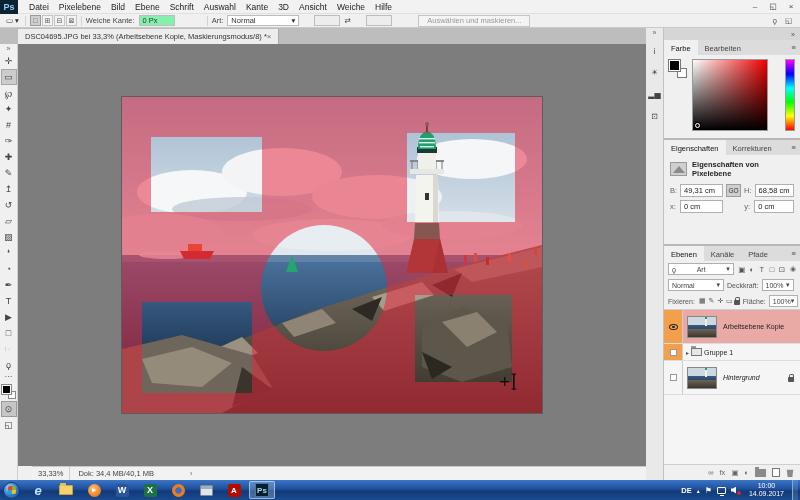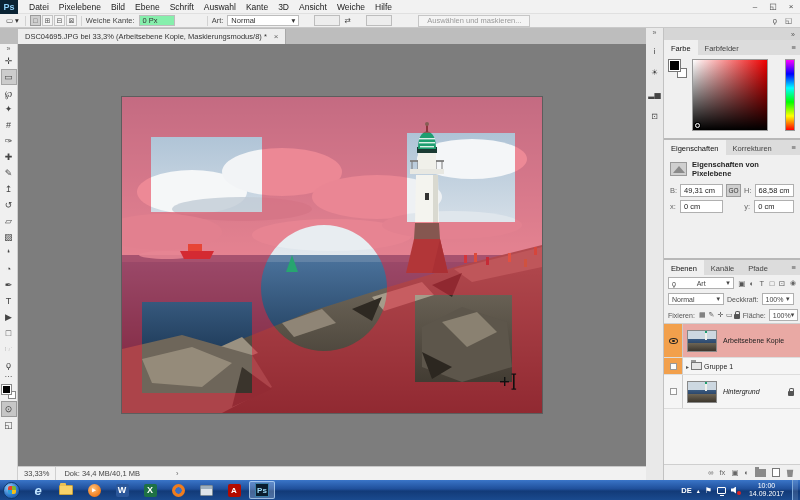--- a/index.html
+++ b/index.html
@@ -22,40 +22,40 @@
   .ob-input{height:11px;border:1px solid #bdbdbd;background:#86efac;font-size:7.5px;padding:0 3px;display:flex;align-items:center;min-width:36px;}
   .ob-input.disabled{background:#ededed;color:#aaa;min-width:26px;}
   .ob-select{height:11px;border:1px solid #bdbdbd;background:#fff;font-size:7.5px;padding:0 3px;display:flex;align-items:center;justify-content:space-between;width:72px;}
   .ob-label{color:#444;}
   .ob-label.dim{color:#aaa;margin-top:25px;}
   #mask-btn{height:12px;border:1px solid #c6c6c6;background:#f4f4f4;color:#9a9a9a;display:flex;align-items:center;padding:0 8px;margin-left:22px;}
   #ob-right{margin-left:auto;display:flex;align-items:center;gap:8px;padding-right:4px;color:#555;}
 
   
   #tabbar{position:absolute;left:0;top:28px;width:646px;height:16px;background:#bdbdbd;display:flex;align-items:flex-end;}
-  #doc-tab{height:15px;background:#ededed;display:flex;align-items:center;gap:7px;padding:0 7px;font-size:7.5px;color:#333;border-right:1px solid #a8a8a8;margin-left:18px;}
+  #doc-tab{height:15px;background:#ededed;display:flex;align-items:center;padding:0 7px;font-size:7.5px;color:#333;border-right:1px solid #a8a8a8;margin-left:18px;}
   #doc-tab .tab-close{color:#666;font-size:8px;}
 
   
   #toolbar{position:absolute;left:0;top:44px;width:18px;height:436px;background:#f0f0f0;border-right:1px solid #cfcfcf;display:flex;flex-direction:column;align-items:center;}
   #toolbar .tb-collapse{font-size:7px;color:#666;height:9px;line-height:9px;}
   .tool{width:16px;height:16px;display:flex;align-items:center;justify-content:center;font-size:9px;color:#444;}
   .tool.selected{background:#cccccc;border:1px solid #a5a5a5;}
   #tb-ellipsis{font-size:8px;color:#555;height:10px;line-height:8px;}
   #fgbg{position:relative;width:14px;height:14px;margin:2px 0;}
   #fg-swatch{position:absolute;left:0;top:0;width:9px;height:9px;background:#000;border:1px solid #fff;outline:1px solid #888;}
   #bg-swatch{position:absolute;right:0;bottom:0;width:8px;height:8px;background:#fff;border:1px solid #888;}
   .tool.qmask{background:#c6c6c6;border:1px solid #999;}
 
   
   #canvas{position:absolute;left:18px;top:44px;width:628px;height:422px;background:#7d7d7d;}
   #photo{position:absolute;left:104px;top:53px;width:420px;height:316px;box-shadow:0 0 0 1px rgba(0,0,0,.25);}
 
   
-  #statusbar{position:absolute;left:18px;top:466px;width:628px;height:14px;background:#f2f2f2;border-top:1px solid #c9c9c9;display:flex;align-items:center;font-size:7.5px;color:#444;}
+  #statusbar{position:absolute;left:32px;top:466px;width:628px;height:14px;background:#f2f2f2;border-top:1px solid #c9c9c9;display:flex;align-items:center;font-size:7.5px;color:#444;}
   #status-zoom{padding:0 6px;border-right:1px solid #cfcfcf;height:100%;display:flex;align-items:center;}
   #status-doc{padding:0 8px;}
   #status-chev{color:#666;padding-left:28px;}
 
   
   #dock{position:absolute;left:646px;top:28px;width:154px;height:452px;background:#b8b8b8;display:flex;}
   #dock-strip{width:18px;background:#e9e9e9;border-right:1px solid #c2c2c2;display:flex;flex-direction:column;align-items:center;padding-top:1px;}
   #dock-strip .tb-collapse{font-size:7px;color:#666;height:10px;}
   .strip-icon{width:16px;height:22px;display:flex;align-items:center;justify-content:center;font-size:8px;color:#444;}
   #dock-panels{width:136px;display:flex;flex-direction:column;}
@@ -73,21 +73,21 @@
   #cp-fgbg{position:absolute;left:5px;top:5px;width:18px;height:18px;}
   #cp-fg{position:absolute;left:0;top:0;width:11px;height:11px;background:#000;border:1px solid #fff;outline:1px solid #777;}
   #cp-bg{position:absolute;right:0;bottom:0;width:10px;height:10px;background:#fff;border:1px solid #777;}
   #cp-grad{position:absolute;left:28px;top:4px;width:76px;height:72px;border:1px solid #999;
     background:linear-gradient(to top,#000,rgba(0,0,0,0)),linear-gradient(to right,#fff,#e00);}
   #cp-grad-marker{position:absolute;left:2px;bottom:2px;width:5px;height:5px;border:1px solid #fff;border-radius:50%;box-shadow:0 0 0 1px #000;}
   #cp-hue{position:absolute;right:5px;top:4px;width:10px;height:72px;border:1px solid #999;
     background:linear-gradient(to bottom,#f0f,#00f,#0ff,#0f0,#ff0,#f00);}
 
   
-  #panel-props{height:118px;}
+  #panel-props{height:104px;}
   #props-head{display:flex;align-items:center;gap:5px;padding:5px 6px 3px 6px;}
   #props-thumb{width:18px;height:14px;border:1px solid #999;background:#cfcfcf;position:relative;}
   #props-thumb::after{content:"";position:absolute;left:2px;bottom:2px;border-left:6px solid transparent;border-right:6px solid transparent;border-bottom:7px solid #8a8a8a;}
   #props-title{font-weight:bold;font-size:7.5px;color:#222;}
   .prow{display:flex;align-items:center;gap:3px;padding:3px 6px 0 6px;}
   .plabel{width:8px;color:#666;font-size:7.5px;}
   .pinput{height:13px;border:1px solid #b0b0b0;background:#fff;font-size:7.5px;display:flex;align-items:center;padding:0 3px;}
   .pinput.w1{width:48px;}
   .pinput.w2{width:44px;}
   #go-btn{width:17px;height:13px;background:#cfcfcf;border:1px solid #9c9c9c;font-size:6.5px;color:#333;display:flex;align-items:center;justify-content:center;}
@@ -387,21 +387,21 @@
     </div>
 
     <div id="dock-panels">
       <div class="dock-top-chev">
           <span>»</span>
         </div>
 
       <div class="panel" id="panel-color">
         <div class="ptabs">
           <span class="ptab active">Farbe</span>
-          <span class="ptab">Farbfelder</span>
+          <span class="ptab">Bearbeiten</span>
           <span class="pmenu">≡</span>
         </div>
         <div id="color-content">
           <div id="cp-fgbg">
             <span id="cp-bg"></span>
             <span id="cp-fg"></span>
           </div>
           <div id="cp-grad">
             <span id="cp-grad-marker"></span>
           </div>

